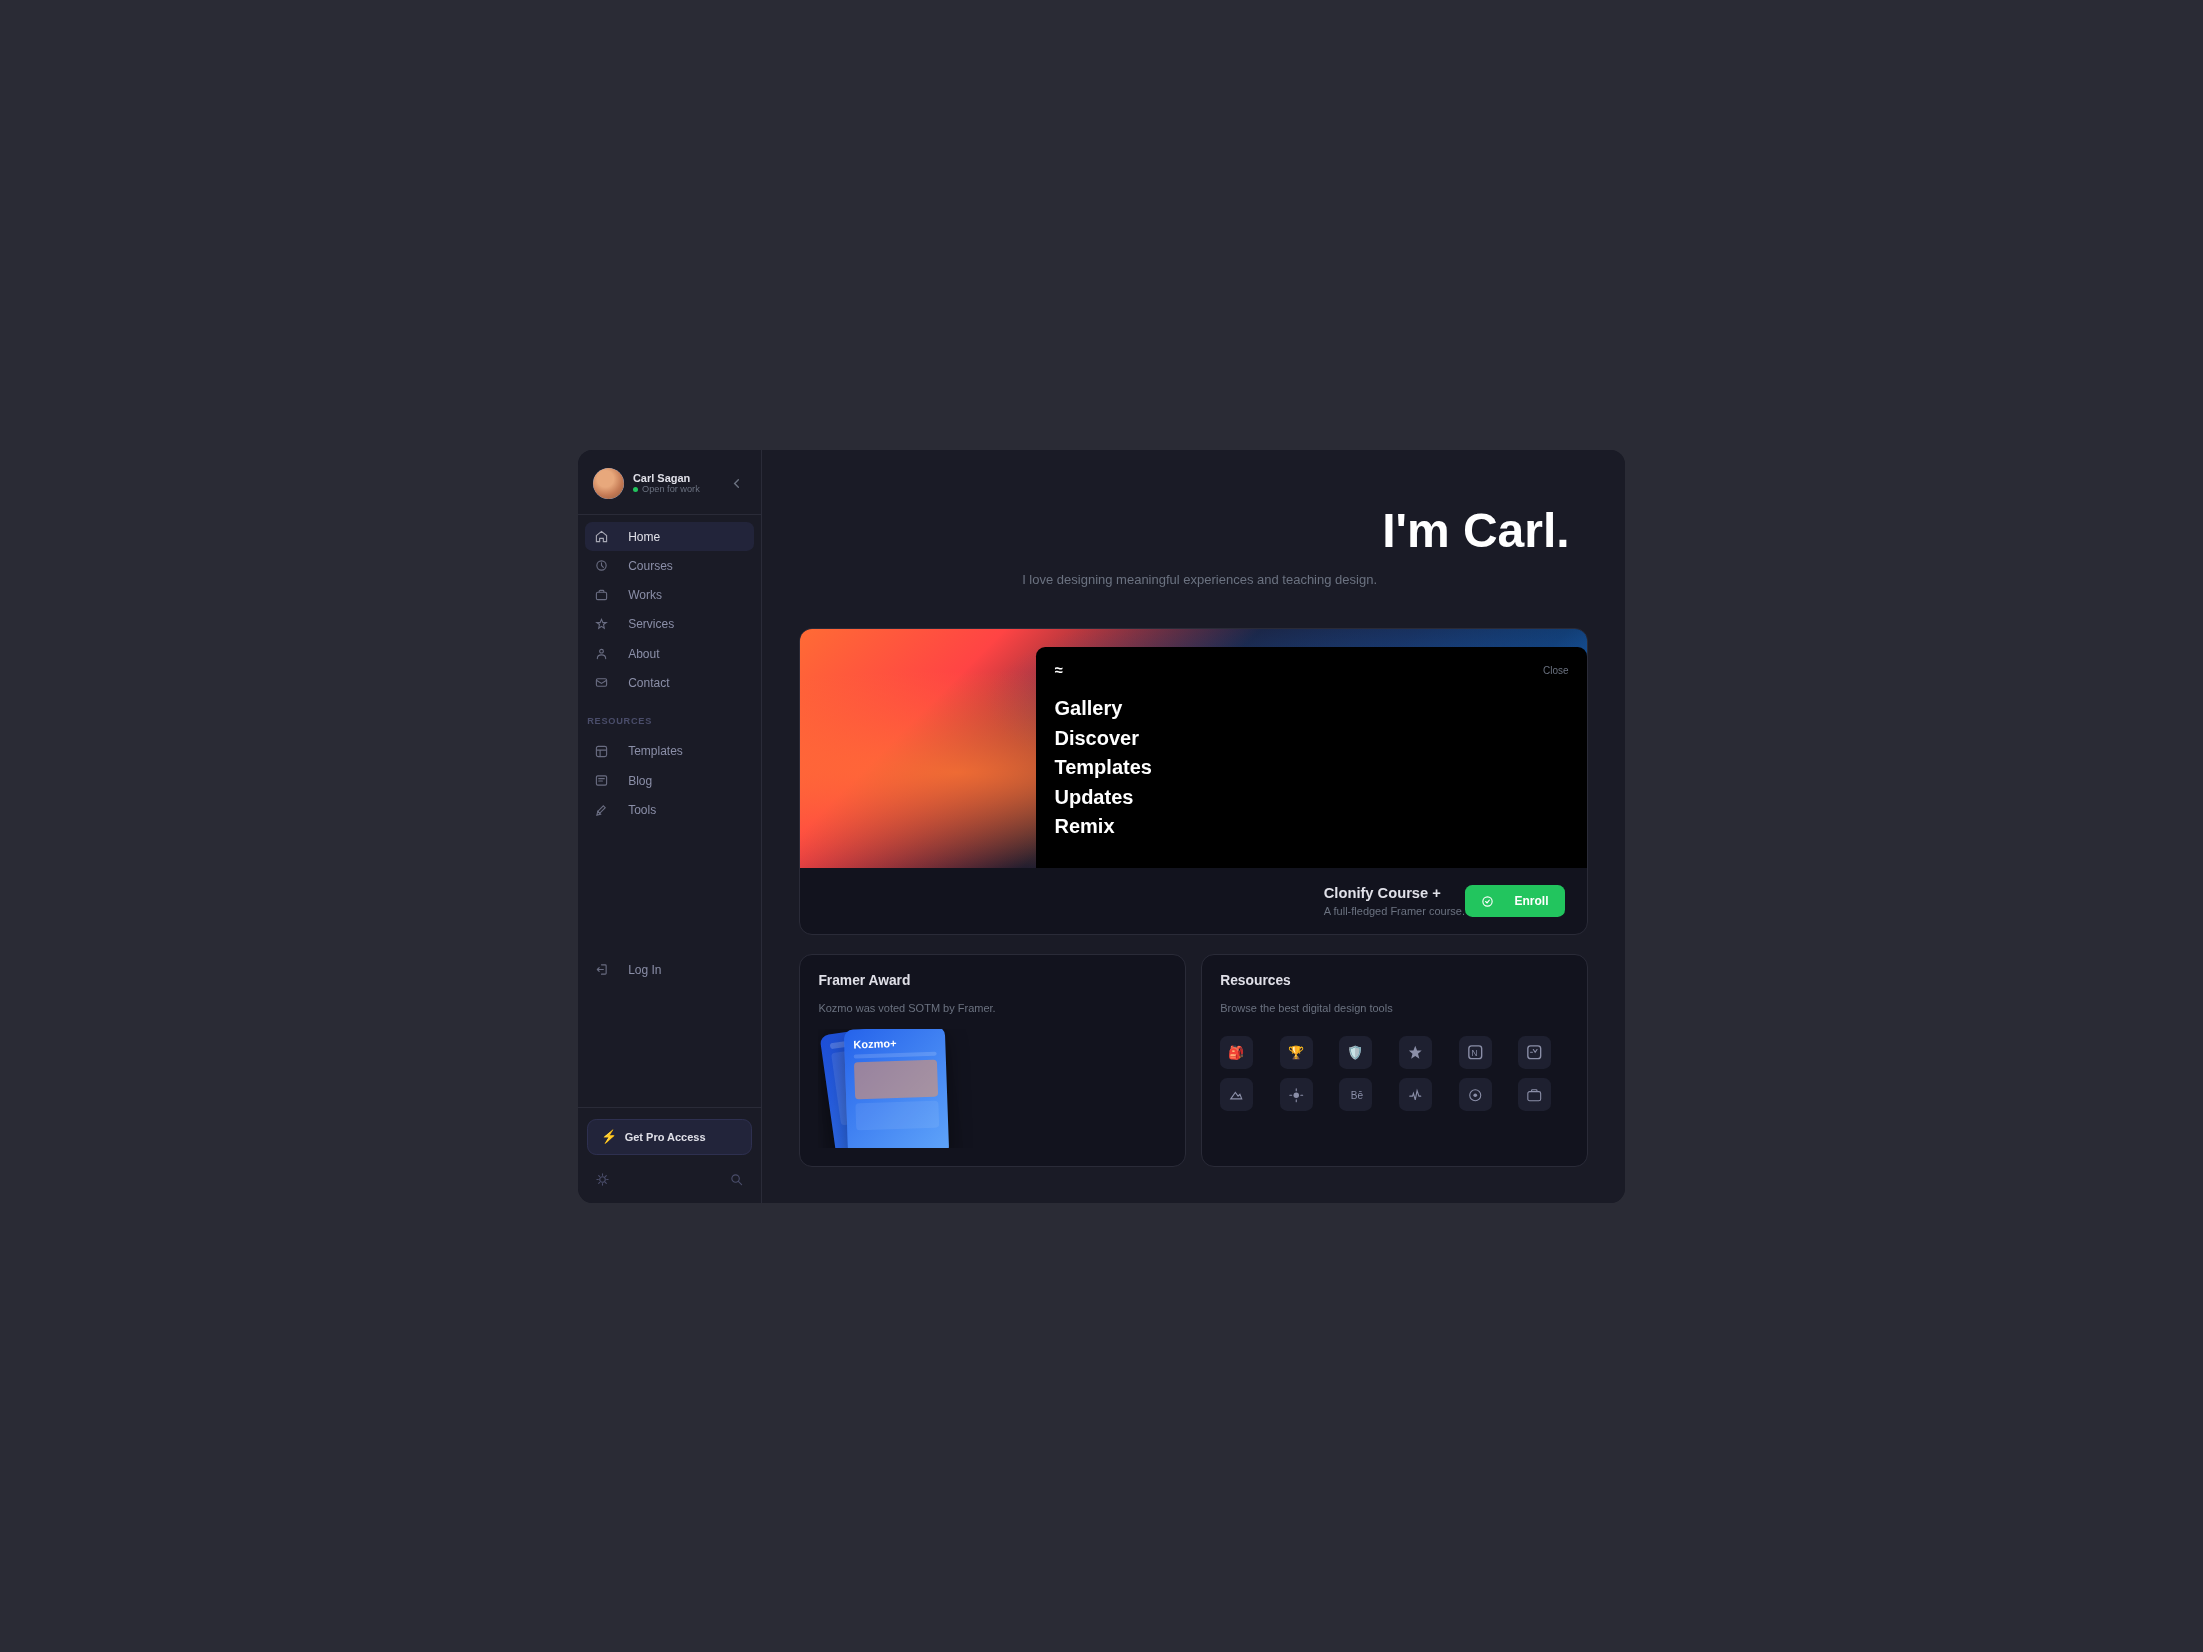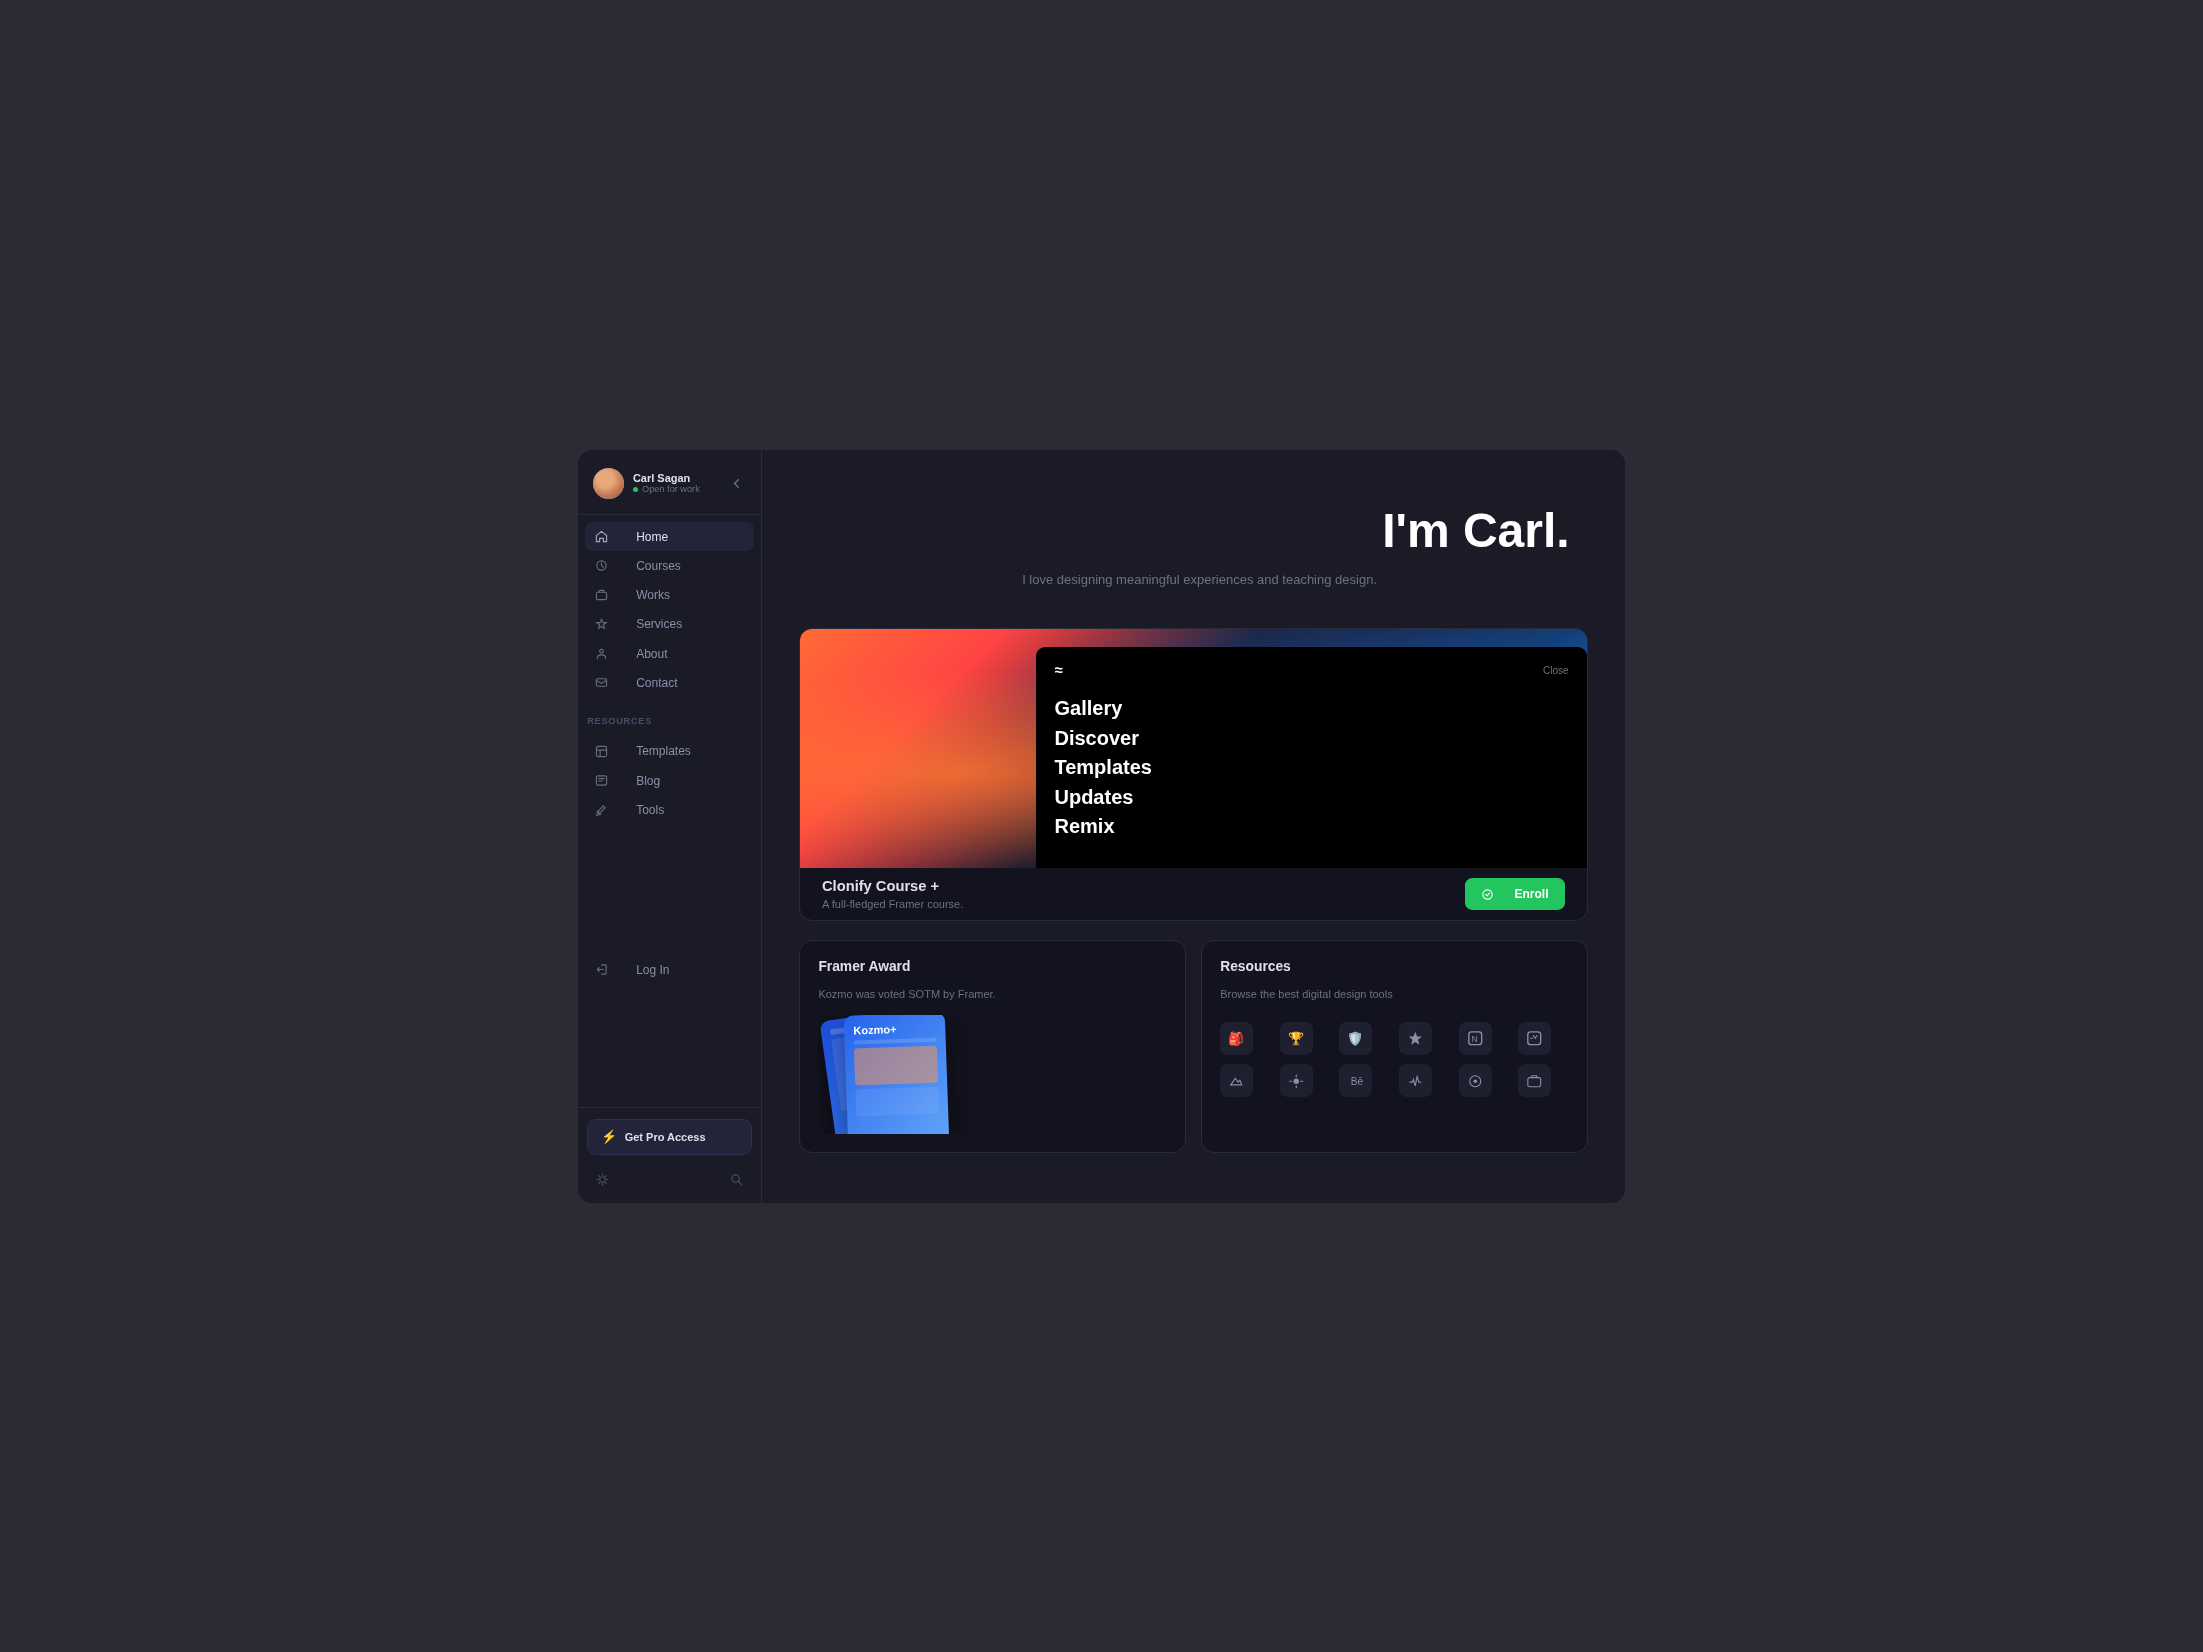--- a/index.html
+++ b/index.html
@@ -87,21 +87,21 @@
       background: none;
       border: none;
       padding: 3.7px;
     }
     .nav-section {
       padding: 7.3px 7.3px;
     }
     .nav-item {
       display: flex;
       align-items: center;
-      gap: 27px;
+      gap: 19px;
       padding: 7.3px 9.2px;
       border-radius: 7.3px;
       cursor: pointer;
       color: #8b8fa8;
       font-size: 12px;
       transition: background 0.15s;
     }
     .nav-item.active {
       background: #22243a;
       color: #e0e0e8;
@@ -236,24 +236,24 @@
       flex-direction: column;
       gap: 5.5px;
     }
     .modal-menu-item {
       font-size: 20px;
       font-weight: 700;
       color: white;
       line-height: 1.2;
     }
     .banner-bottom {
-      padding: 10px 22px;
-      display: flex;
-      align-items: center;
-      justify-content: space-between;
+      padding: 17px 22px;
+      display: flex;
+      align-items: center;
+      justify-content: flex-end;
     }
     .banner-info .banner-title {
       font-size: 14.7px;
       font-weight: 700;
       color: #e0e0e8;
       margin-bottom: 3.7px;
     }
     .banner-info .banner-desc {
       font-size: 11px;
       color: #6b7280;

